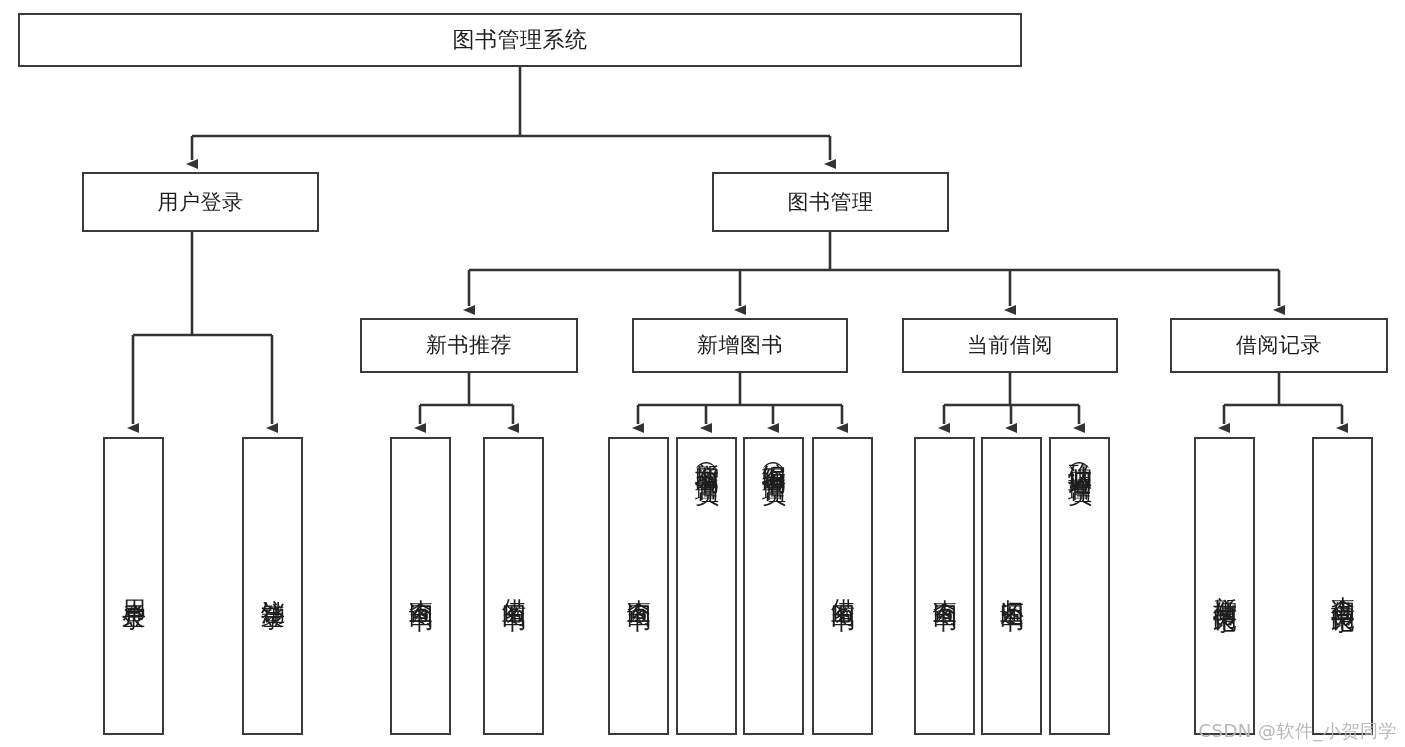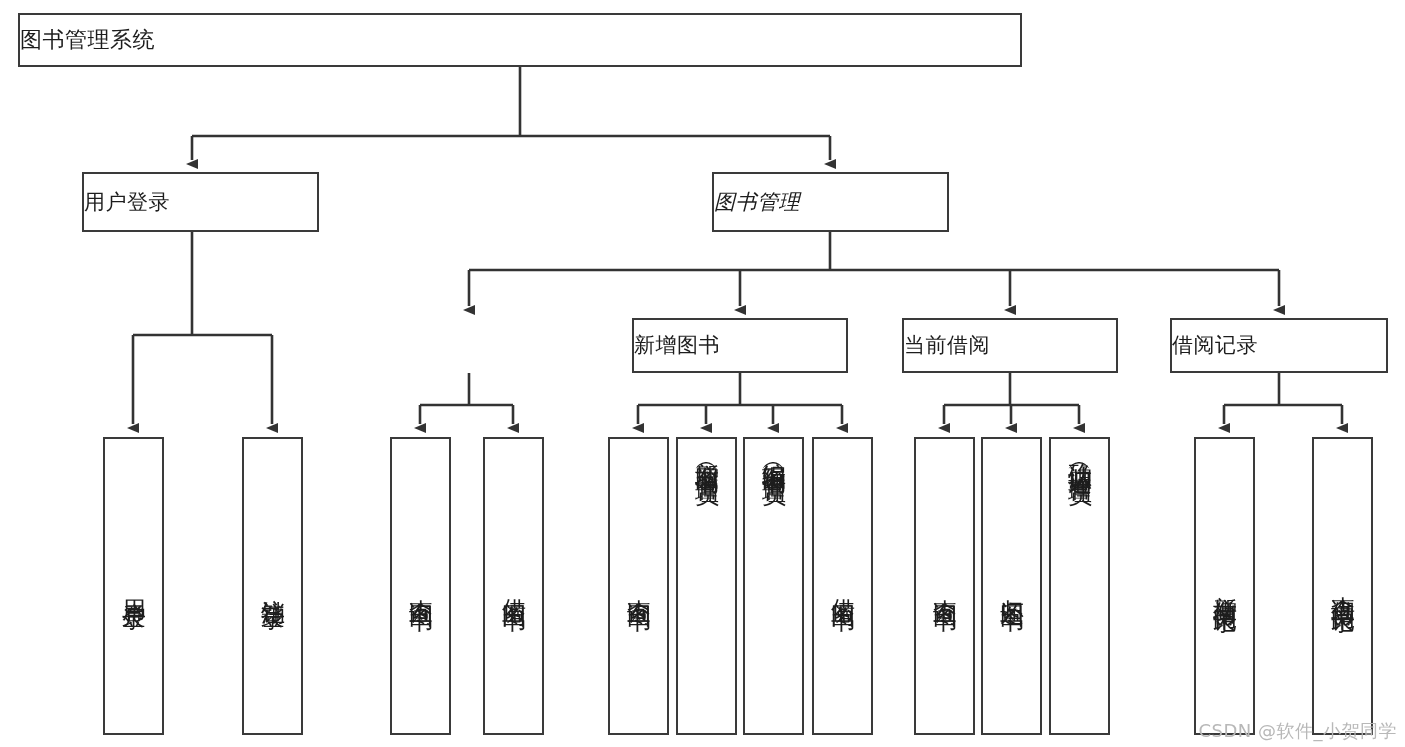--- a/index.html
+++ b/index.html
@@ -28,20 +28,21 @@
     height: 747px;
   }
   
   .node {
     position: absolute;
     box-sizing: border-box;
     background: #ffffff;
     border: 2px solid #3a3a3a;
     display: flex;
     align-items: center;
+    justify-content: center;
     z-index: 2;
   }
   .node .label {
     font-size: 21px;
     line-height: 1.18;
     letter-spacing: 0.5px;
     color: #1d1d1d;
     white-space: nowrap;
   }
   
@@ -137,24 +138,27 @@
   </svg>
 
   <div class="node root" style="left:18px; top:13px; width:1004px; height:54px;">
     <span class="label">图书管理系统</span>
   </div>
 
   <div class="node l2" style="left:82px; top:172px; width:237px; height:60px;">
     <span class="label">用户登录</span>
   </div>
 
-  <div class="node l2" style="left:712px; top:172px; width:237px; height:60px;font-style:italic;">
+  <div class="node l2" style="left:712px; top:172px; width:237px; height:60px;">
     <span class="label">图书管理</span>
   </div>
 
+  <div class="node l3" style="left:360px; top:318px; width:218px; height:55px;">
+    <span class="label">新书推荐</span>
+  </div>
 
   <div class="node l3" style="left:632px; top:318px; width:216px; height:55px;">
     <span class="label">新增图书</span>
   </div>
 
   <div class="node l3" style="left:902px; top:318px; width:216px; height:55px;">
     <span class="label">当前借阅</span>
   </div>
 
   <div class="node l3" style="left:1170px; top:318px; width:218px; height:55px;">

